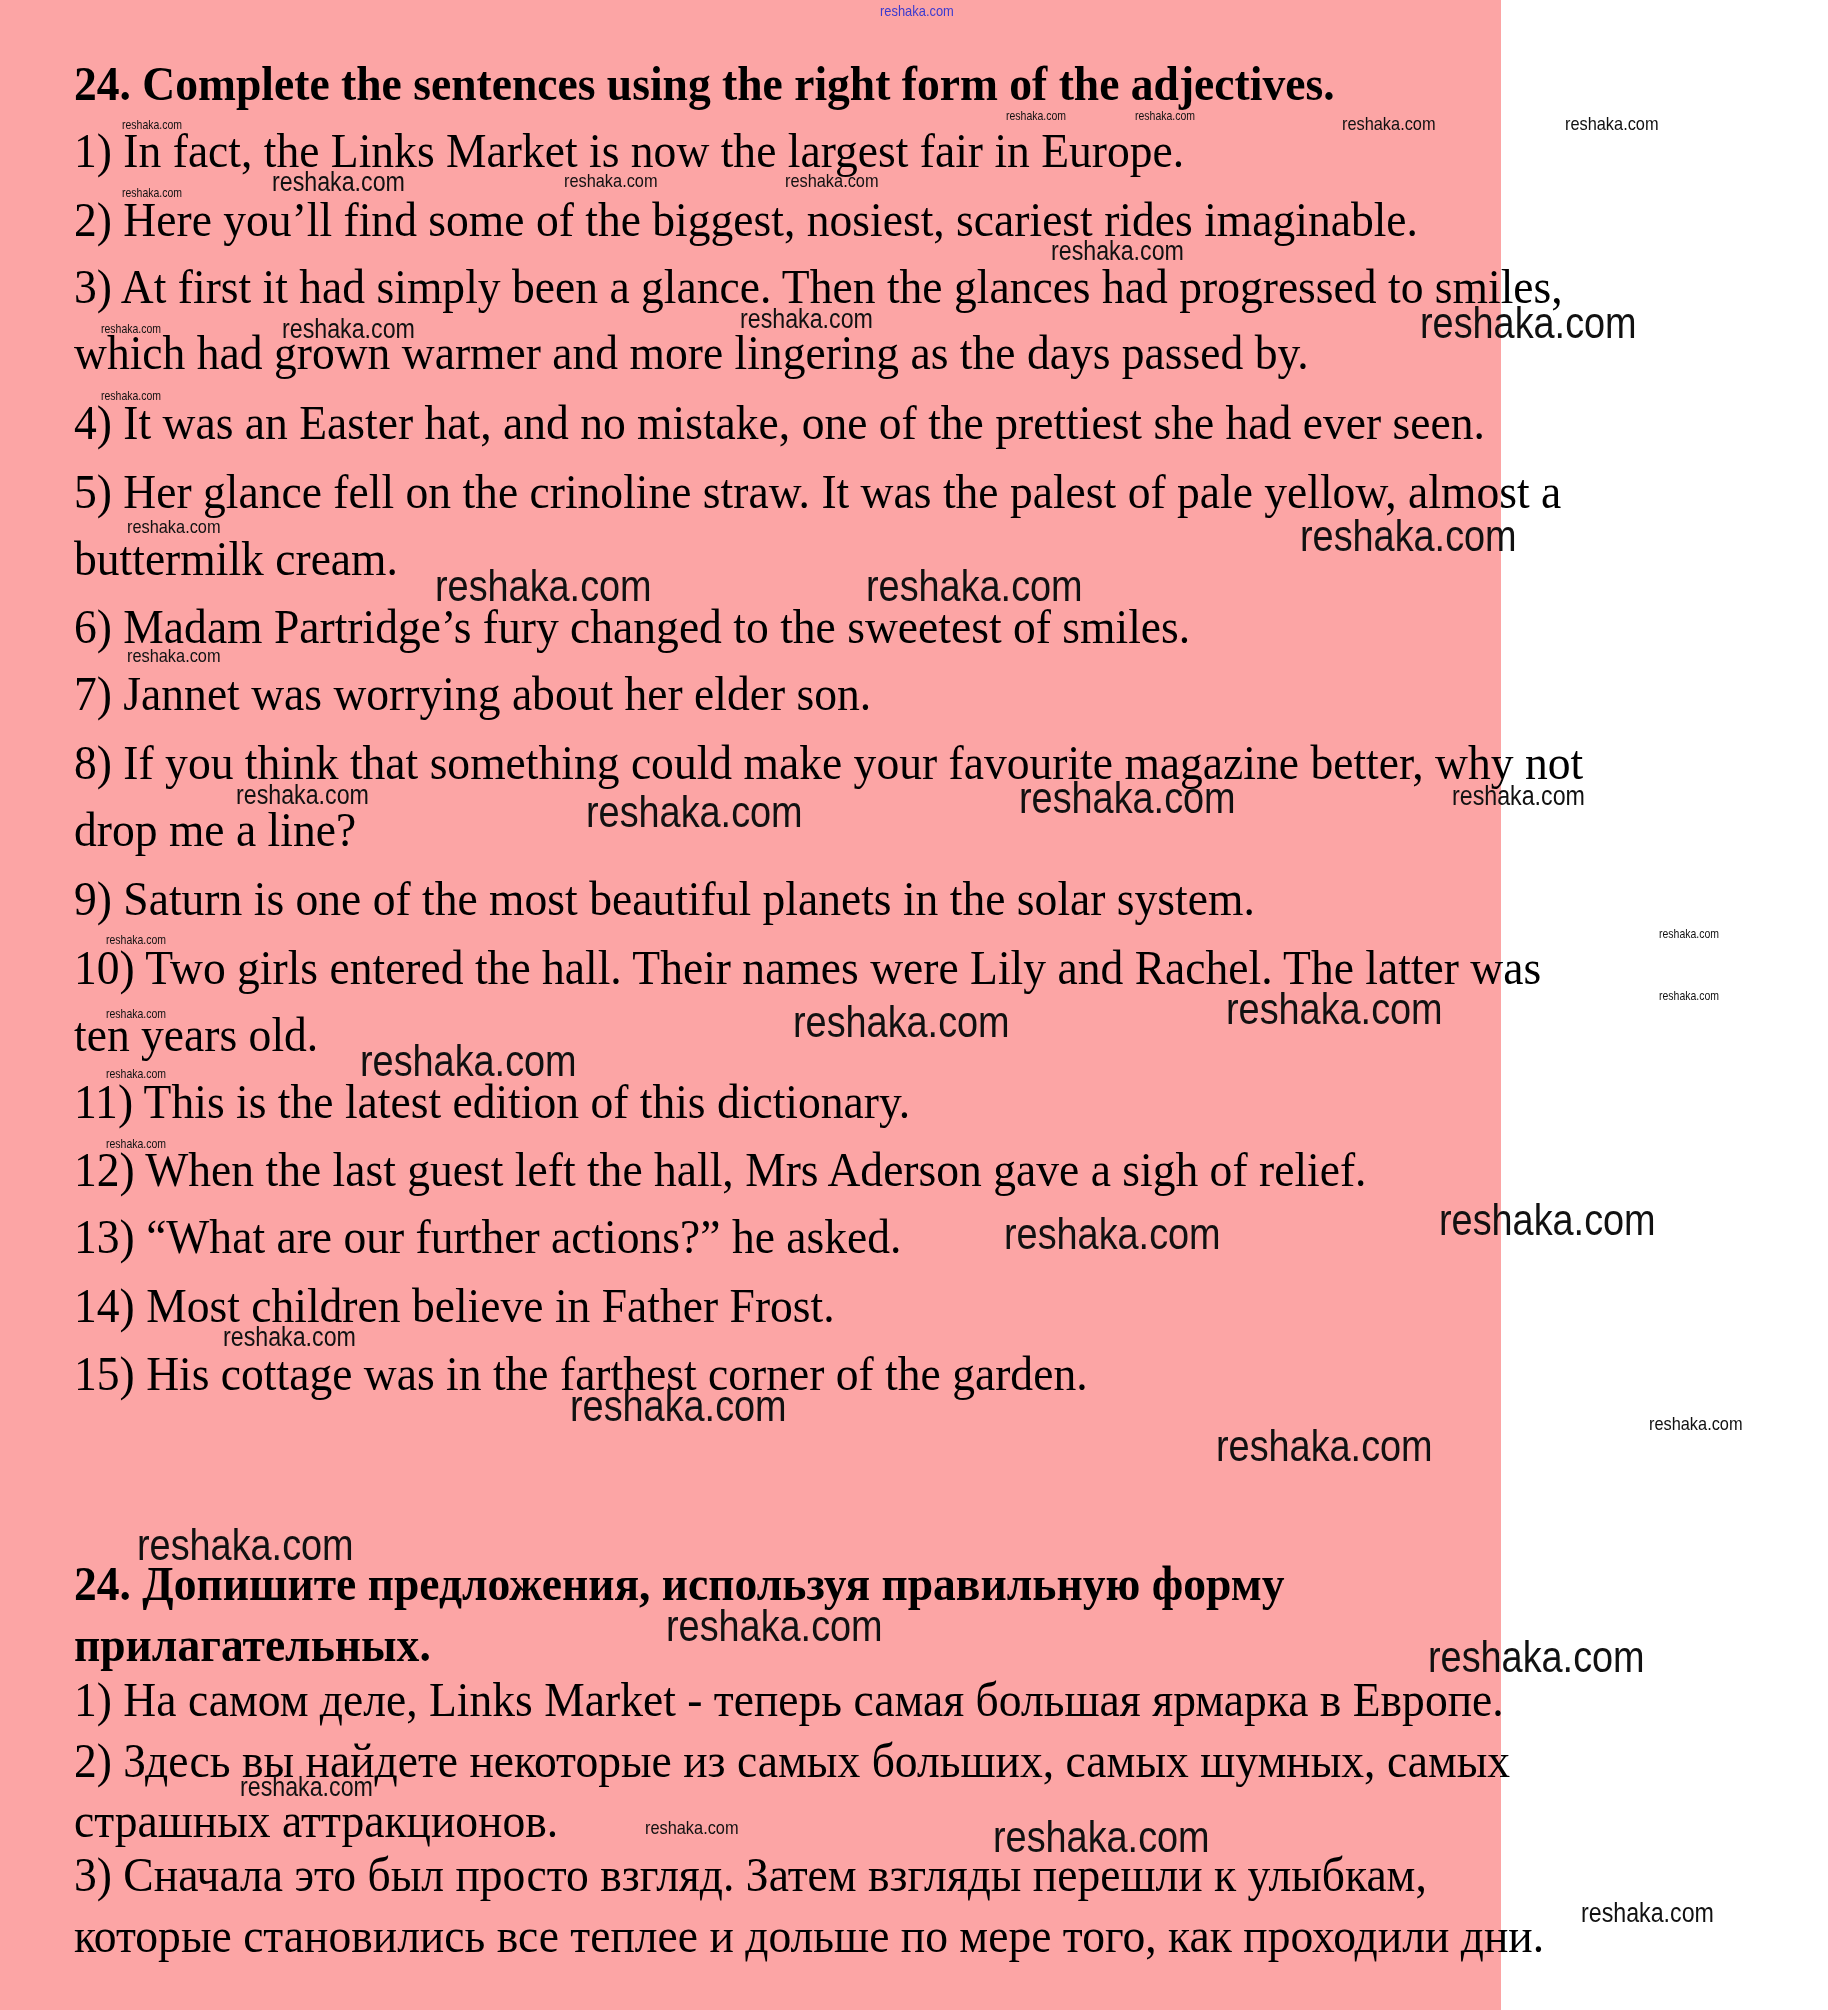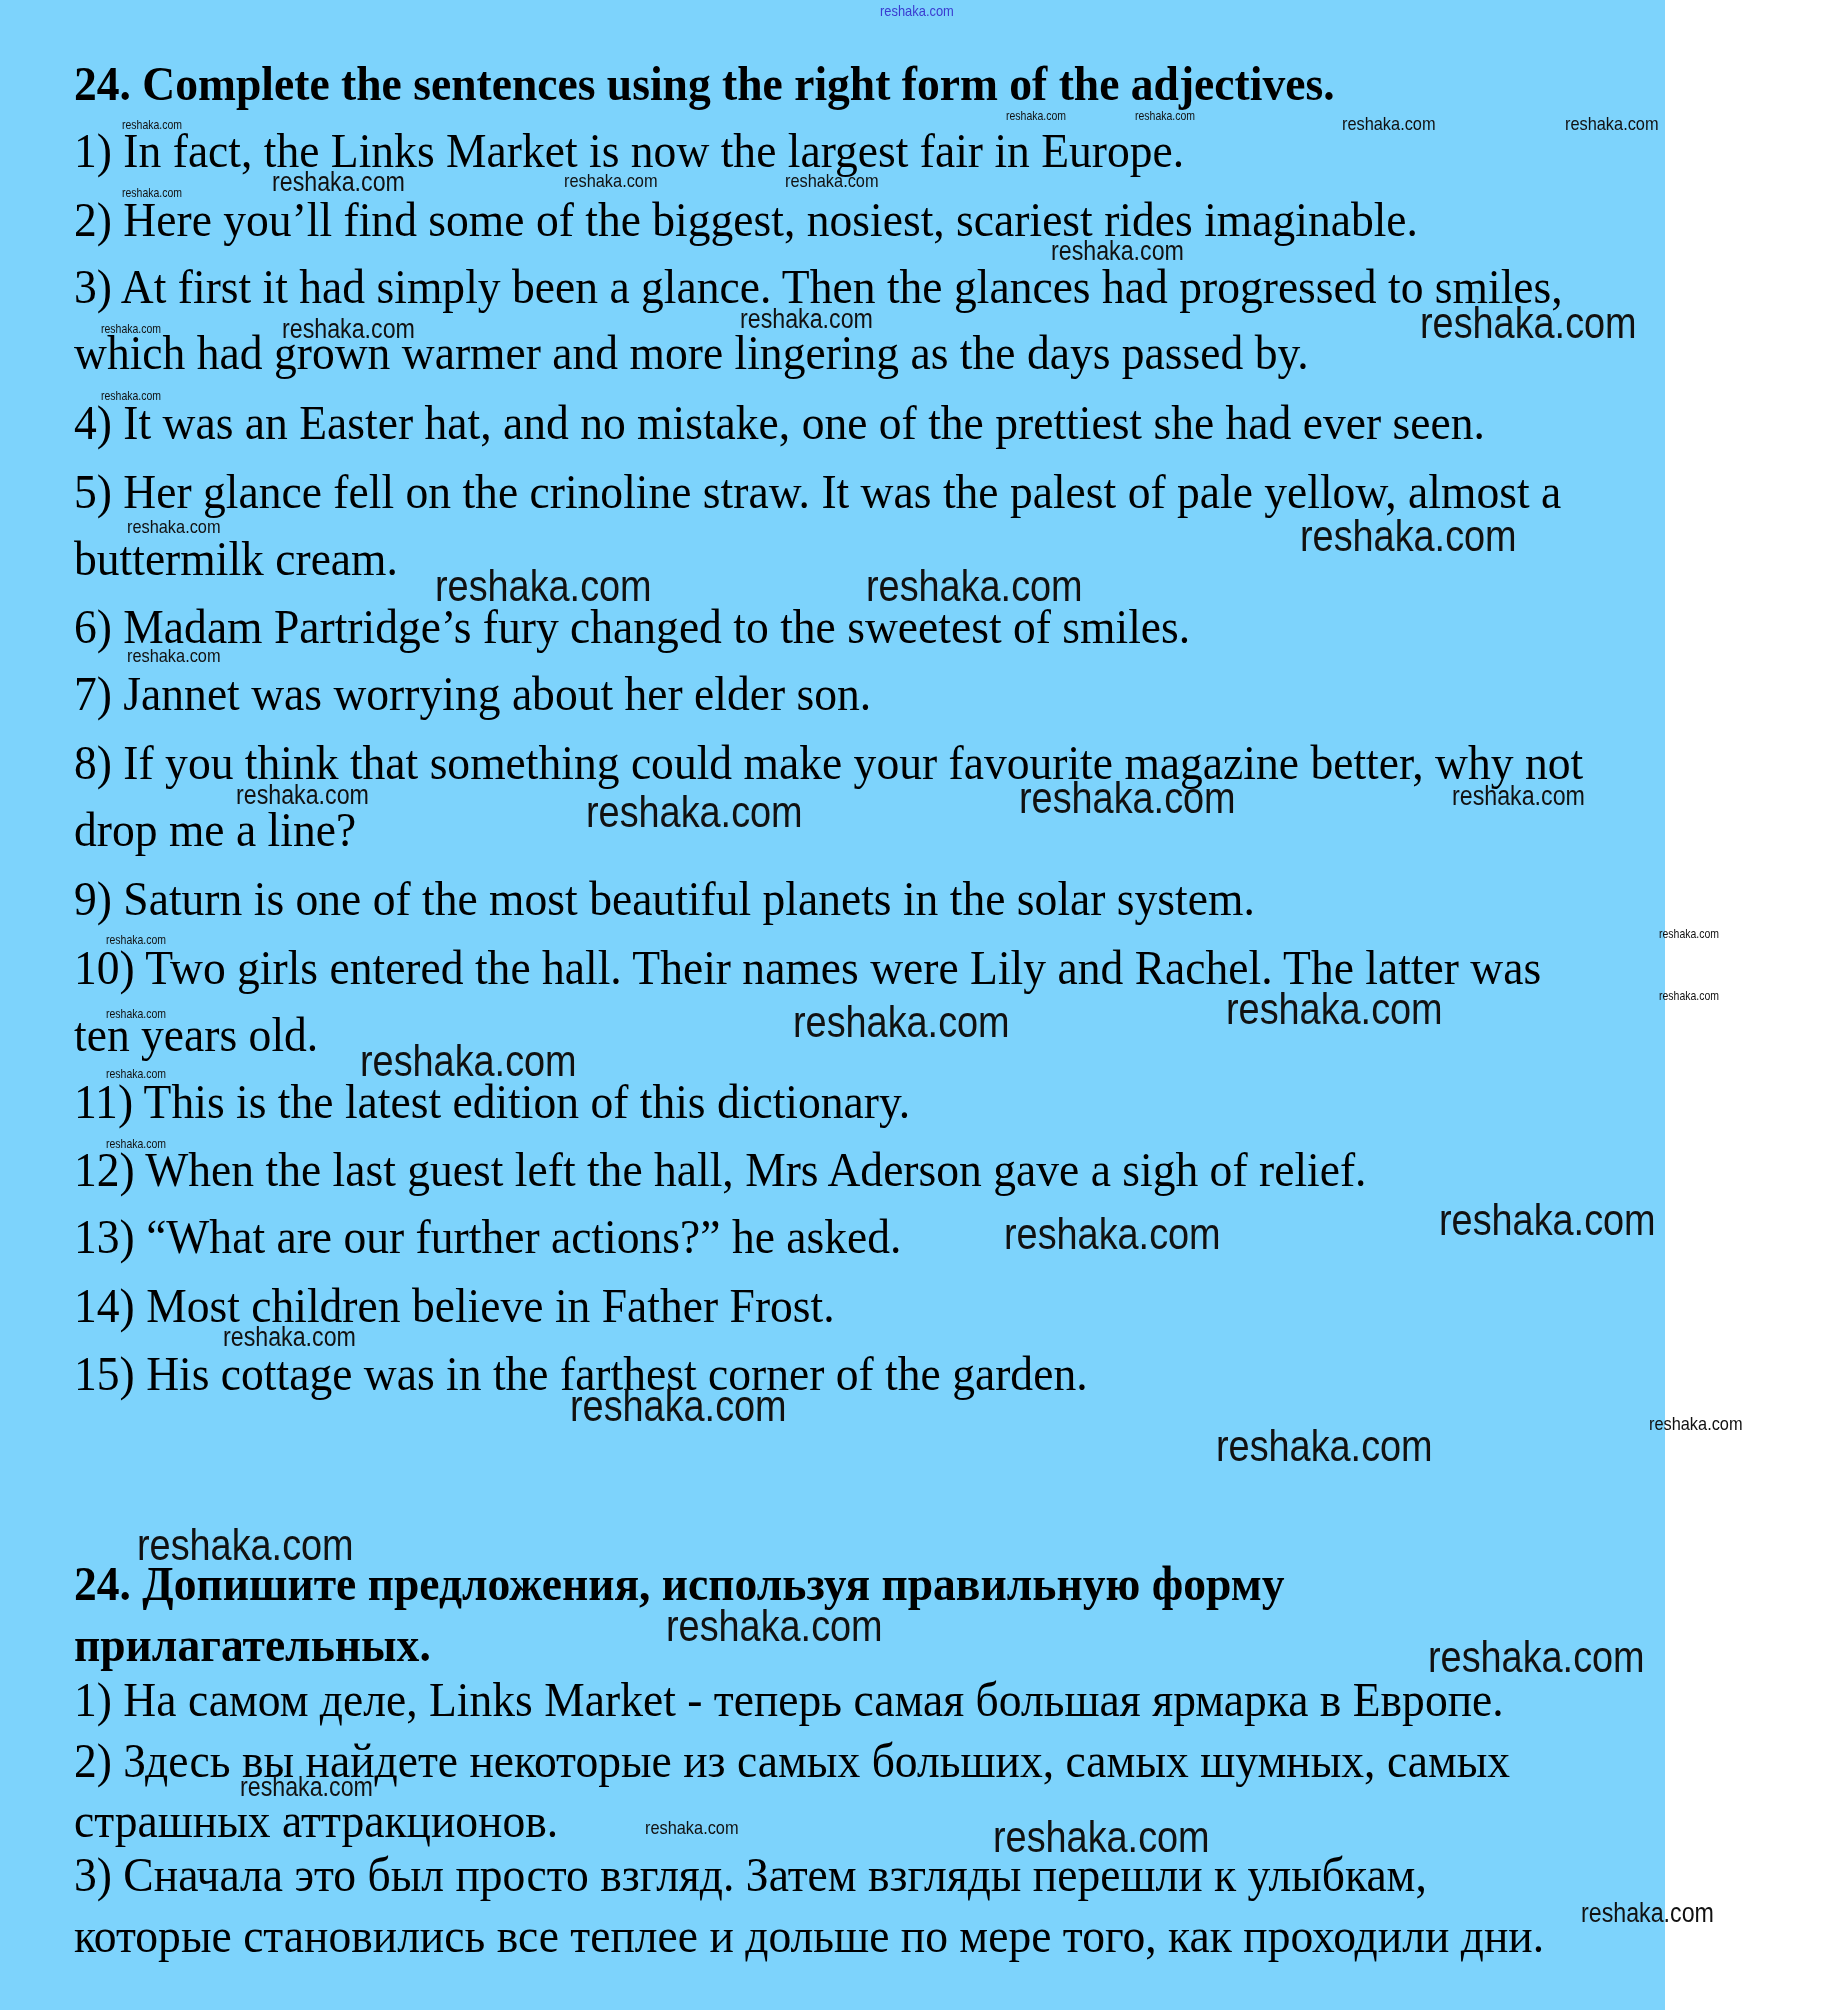--- a/index.html
+++ b/index.html
@@ -1,17 +1,17 @@
 <!DOCTYPE html>
 <html style="font-size:14px"><head>
 <meta charset="utf-8">
 <style>
   html, body { margin: 0; padding: 0; background: #ffffff; }
   body { width: 1829px; height: 2011px; position: relative; overflow: hidden; }
-  .page { position: absolute; left: 0; top: 0; width: 1665px; height: 2011px; background: #7dd3fc; }
+  .page { position: absolute; left: 0; top: 0; width: 1501px; height: 2011px; background: #fca5a5; }
   .line {
     position: absolute; left: 74px; margin: 0; white-space: nowrap;
     font-family: "Liberation Serif", "DejaVu Serif", serif;
     font-size: 49px; line-height: 52px; color: #000;
     transform: scaleX(0.93); transform-origin: left center;
   }
   .heading { font-weight: bold; }
   .wm {
     position: absolute; white-space: nowrap; color: #111;
     font-family: "Liberation Sans", "DejaVu Sans", sans-serif;

